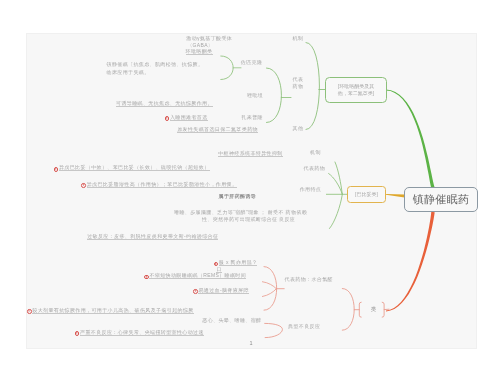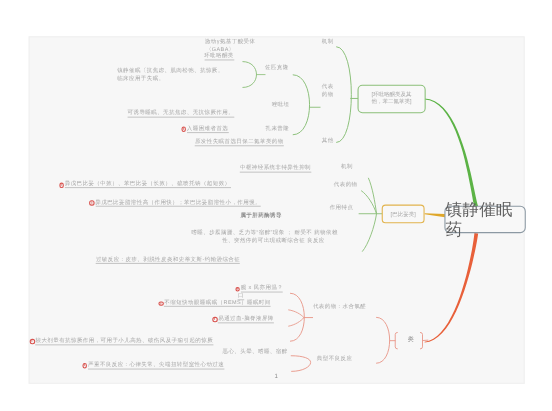--- a/index.html
+++ b/index.html
@@ -5,21 +5,21 @@
 <style>
   html,body{margin:0;padding:0;background:#ffffff;}
   #root{position:relative;width:502px;height:374px;overflow:hidden;background:#ffffff;
         font-family:"Liberation Sans",sans-serif;}
   #paper{position:absolute;left:26px;top:33px;width:451px;height:316px;background:#f7f7f7;border:1px solid #f0f0f0;box-sizing:border-box;}
   svg#wires{position:absolute;left:0;top:0;width:502px;height:374px;}
   .t{position:absolute;white-space:nowrap;color:#a6a6a6;font-size:5px;line-height:7.5px;letter-spacing:.38px;}
   .bold{font-weight:bold;color:#8e8e8e;}
   .ul{border-bottom:.55px solid #c7c7c7;}
   #centerbox{position:absolute;left:404px;top:187px;width:74px;height:25px;border:1.4px solid #8c99a3;border-radius:5px;background:#f8f8f8;box-sizing:border-box;}
-  #centerlabel{position:absolute;left:0;top:0;width:100%;height:100%;display:flex;align-items:center;justify-content:center;font-size:15px;color:#5f5f5f;letter-spacing:.3px;}
+  #centerlabel{position:absolute;left:0;top:0;width:100%;height:100%;display:flex;align-items:center;justify-content:center;font-size:11px;color:#5f5f5f;letter-spacing:.3px;}
   #greenbox{position:absolute;left:325px;top:77px;width:62px;height:26px;border:.9px solid #8cc07a;border-radius:4.5px;background:#f8f8f8;box-sizing:border-box;}
   #greenlabel{position:absolute;left:0;top:0;width:100%;height:100%;display:flex;flex-direction:column;align-items:center;justify-content:center;font-size:5px;line-height:7.4px;color:#a6a6a6;}
   #orangebox{position:absolute;left:347px;top:185.5px;width:39px;height:17px;border:.9px solid #e2b44e;border-radius:3.5px;background:#f8f8f8;box-sizing:border-box;}
   #orangelabel{position:absolute;left:0;top:0;width:100%;height:100%;display:flex;align-items:center;justify-content:center;font-size:5px;color:#a6a6a6;}
   #redlabel{position:absolute;left:364px;top:306.2px;width:19px;text-align:center;font-size:5.5px;color:#8a8a8a;line-height:6px;}
   .dot{display:inline-block;width:4.6px;height:4.6px;border-radius:50%;border:.65px solid #d9534f;color:#d9534f;font-size:3.6px;line-height:3.3px;text-align:center;vertical-align:-.6px;margin-right:.7px;box-sizing:border-box;font-family:"DejaVu Sans",sans-serif;font-weight:bold;}
   #pagenum{position:absolute;left:0;top:340px;width:502px;text-align:center;font-size:5.5px;color:#8d8d8d;}
 </style>
 </head>
 <body>

